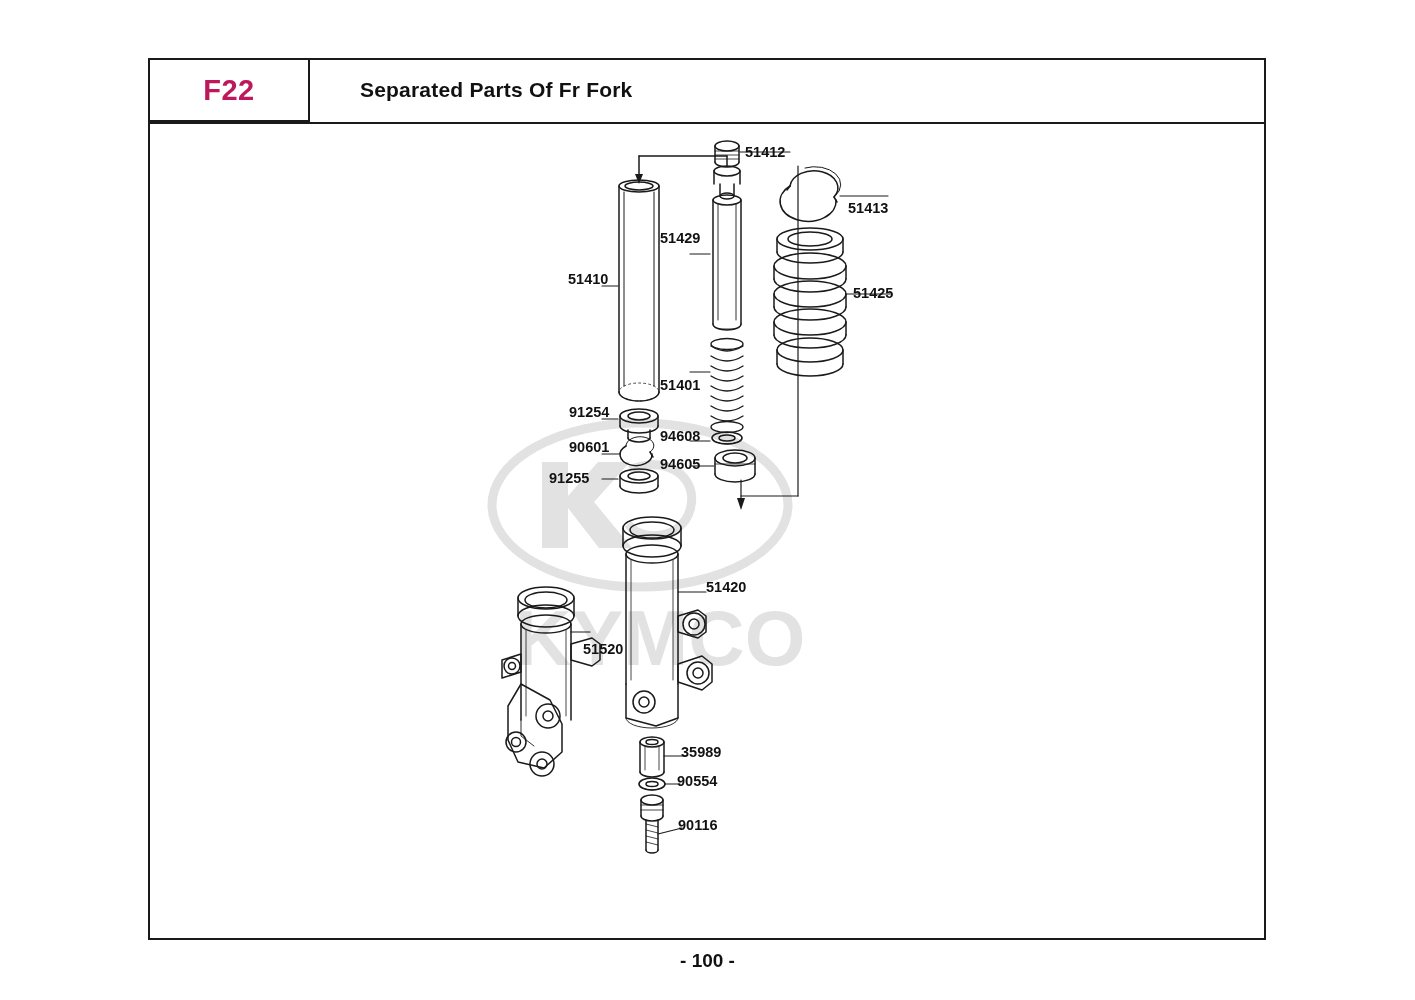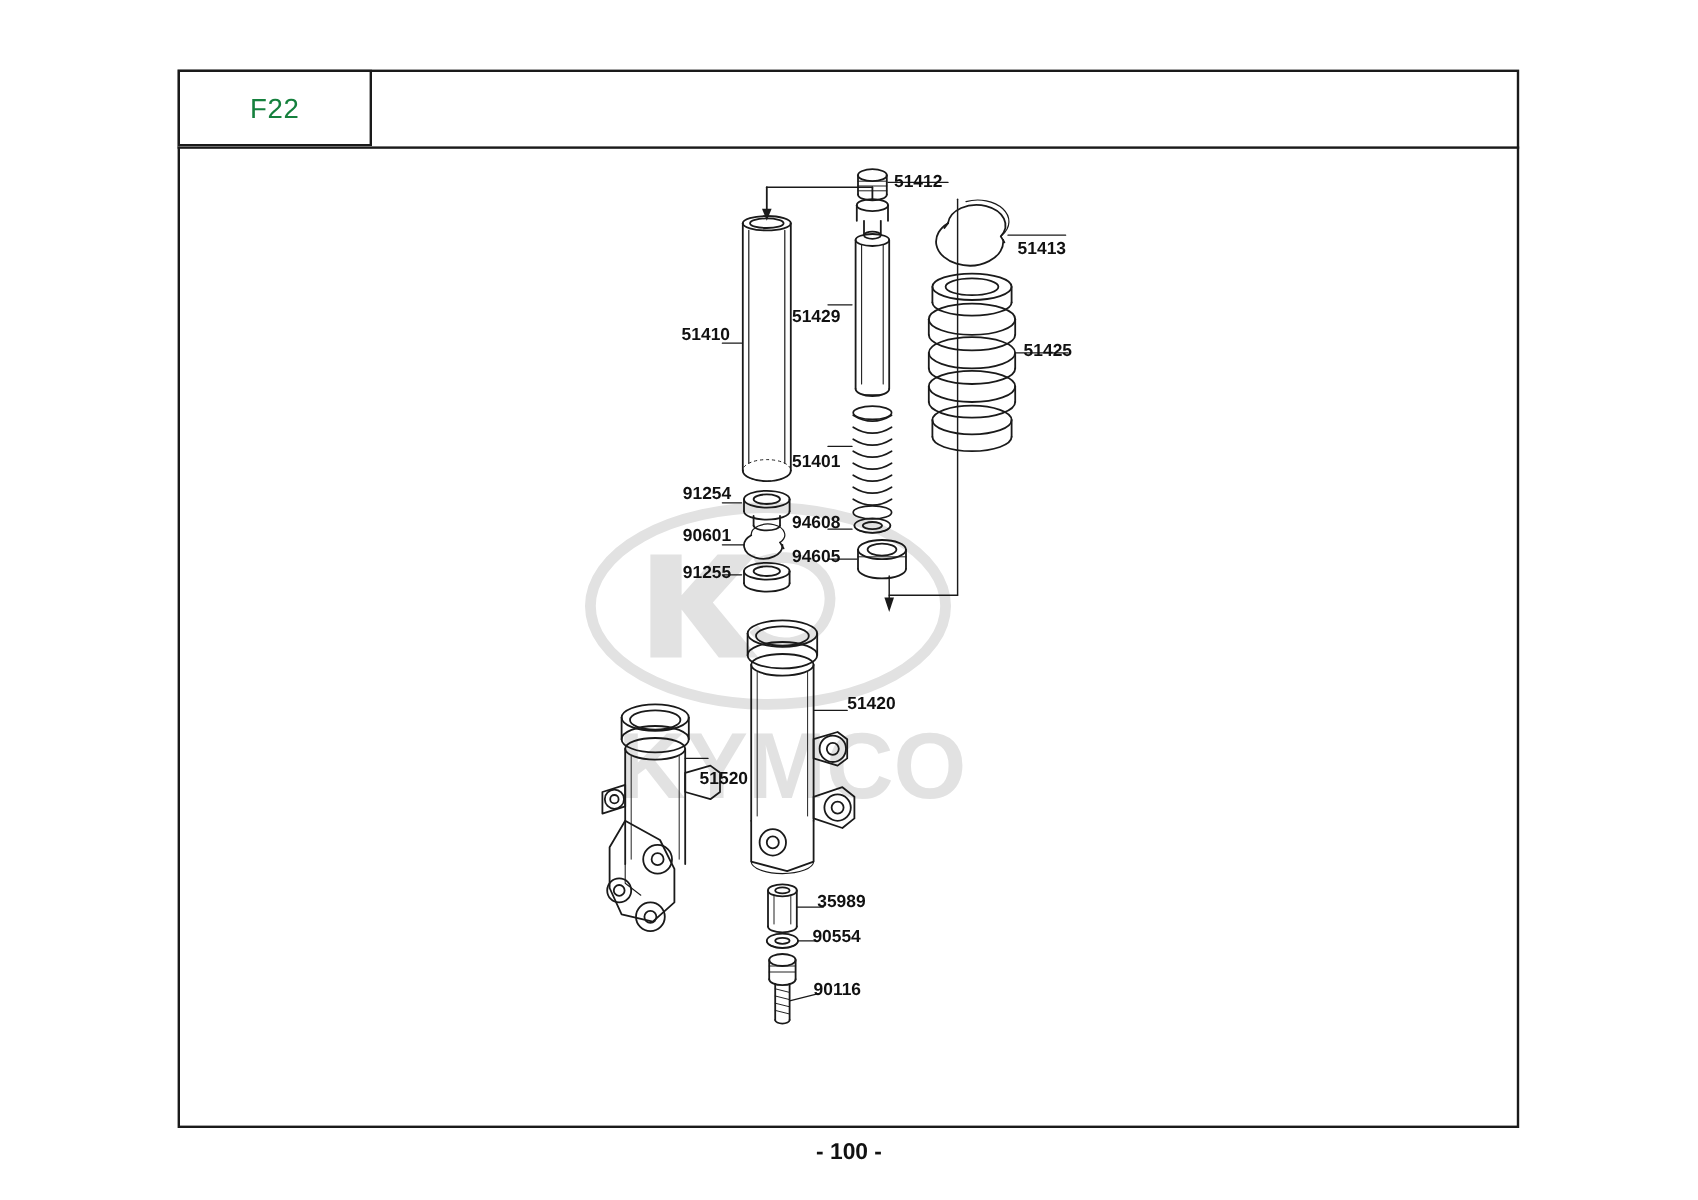--- a/index.html
+++ b/index.html
@@ -39,23 +39,23 @@
     width: 162px;
     height: 64px;
     border: 2px solid #1a1a1a;
     box-sizing: border-box;
     background: #fff;
     display: flex;
     align-items: center;
     justify-content: center;
   }
   .title-box .code {
-    font-size: 23px;
-    font-weight: normal;
-    color: #15803d;
+    font-size: 29px;
+    font-weight: bold;
+    color: #be185d;
     letter-spacing: 0.5px;
   }
 
   .title-rule {
     position: absolute;
     left: 148px;
     top: 122px;
     width: 1118px;
     height: 2px;
     background: #1a1a1a;
@@ -114,20 +114,21 @@
 
 <div id="page">
 
   <div class="sheet-border"></div>
   <div class="title-rule"></div>
 
   <div class="title-box">
     <span class="code">F22</span>
   </div>
 
+  <div class="sheet-title">Separated Parts Of Fr Fork</div>
 
   <div class="watermark">
     <svg width="390" height="280" viewBox="0 0 390 280">
       <g fill="none" stroke="#e2e2e2" stroke-width="9">
         <ellipse cx="160" cy="105" rx="148" ry="82"></ellipse>
       </g>
       <g fill="#e2e2e2">
         <path d="M62 62 h26 v34 l30 -34 h32 l-36 40 l38 46 h-33 l-31 -40 v40 h-26 z"></path>
       </g>
       <g fill="none" stroke="#e2e2e2" stroke-width="9">
@@ -365,28 +366,28 @@
 
         <path d="M508 710 L532 704" stroke-width="1.1"></path>
 
       </g>
     </svg>
 
     
     <div class="lbl" style="left:595px; top:20px;">51412</div>
     <div class="lbl" style="left:698px; top:76px;">51413</div>
     <div class="lbl" style="left:703px; top:161px;">51425</div>
-    <div class="lbl" style="left:510px; top:132px;">51429</div>
+    <div class="lbl" style="left:510px; top:106px;">51429</div>
     <div class="lbl" style="left:418px; top:147px;">51410</div>
     <div class="lbl" style="left:510px; top:233px;margin-top:20px;">51401</div>
     <div class="lbl" style="left:419px; top:280px;">91254</div>
     <div class="lbl" style="left:510px; top:304px;">94608</div>
     <div class="lbl" style="left:419px; top:315px;">90601</div>
     <div class="lbl" style="left:510px; top:332px;">94605</div>
-    <div class="lbl" style="left:419px; top:346px;">91255</div>
+    <div class="lbl" style="left:399px; top:346px;">91255</div>
     <div class="lbl" style="left:540px; top:455px;margin-left:16px;">51420</div>
     <div class="lbl" style="left:433px; top:497px;margin-top:20px;">51520</div>
     <div class="lbl" style="left:531px; top:620px;">35989</div>
     <div class="lbl" style="left:527px; top:649px;">90554</div>
     <div class="lbl" style="left:528px; top:693px;">90116</div>
   </div>
 
   <div class="page-number">- 100 -</div>
 </div>
 

